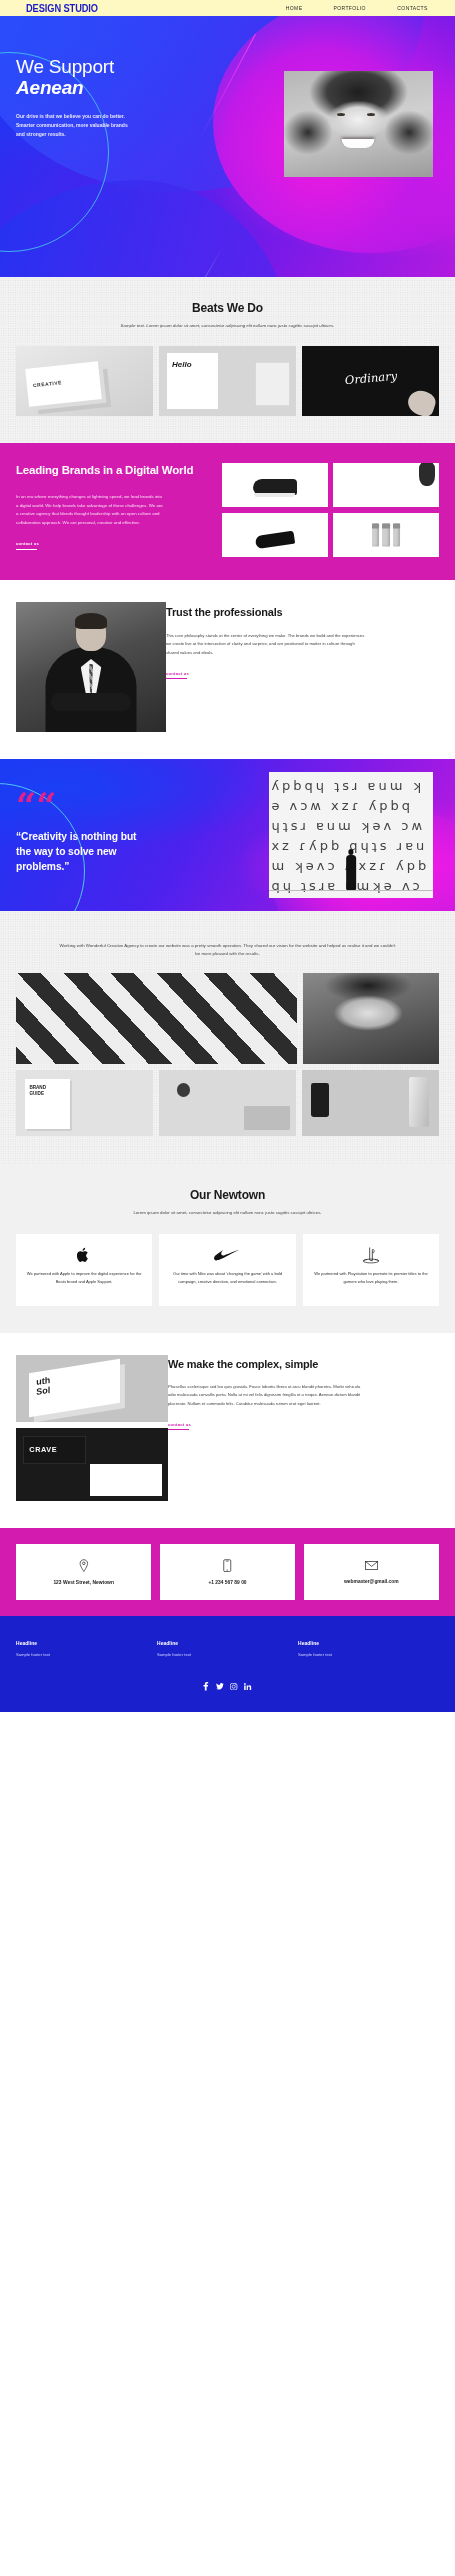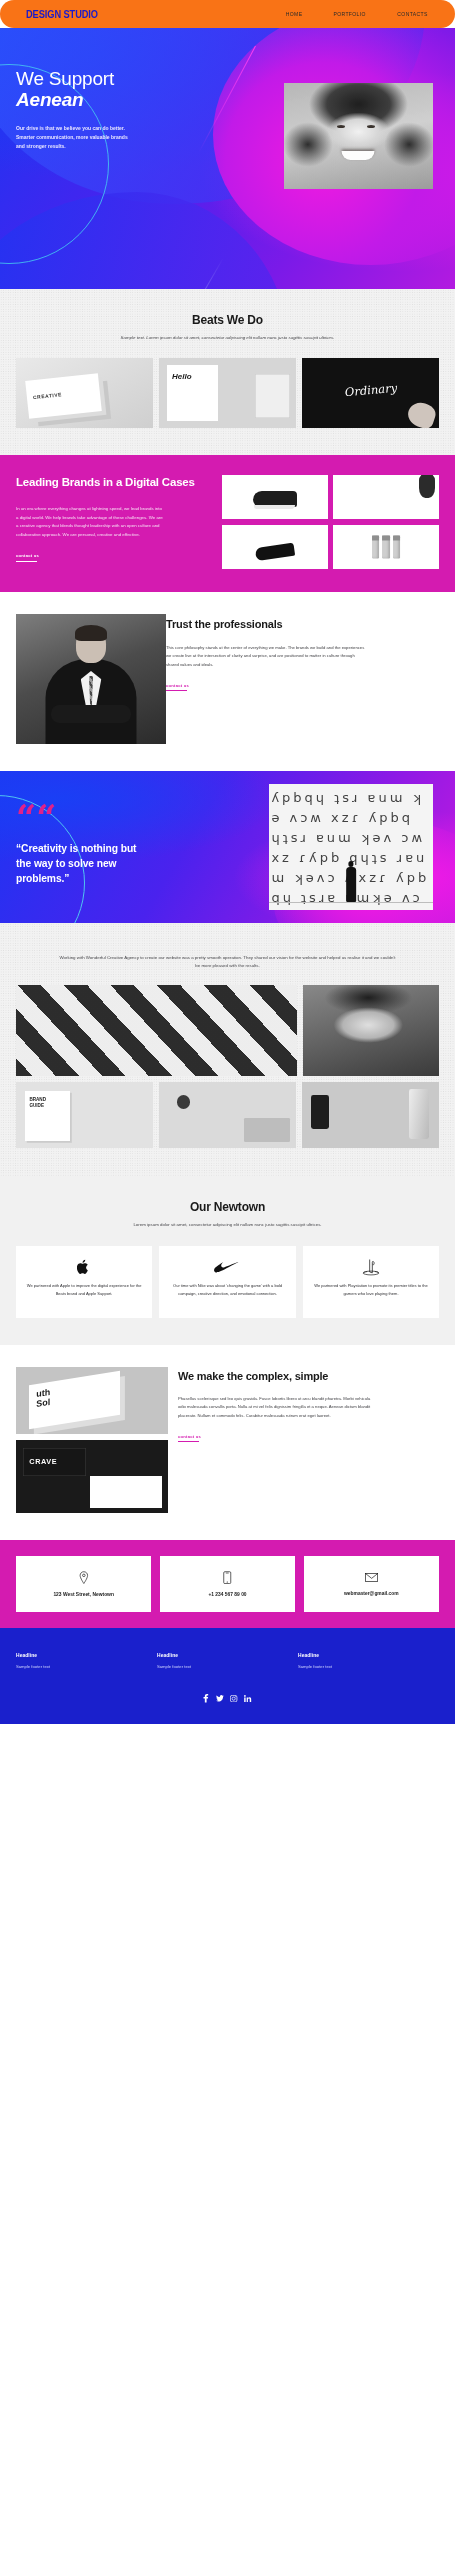--- a/index.html
+++ b/index.html
@@ -16,24 +16,23 @@
   
   .dots {
     background-color:#f2f2f2;
     background-image:
       radial-gradient(rgba(0,0,0,0.085) 0.4px, transparent 0.4px);
     background-size:2.4px 2.4px;
   }
 
   
   .header {
-    height:28px; background:#f97316;
+    height:16px; background:#fef9c3;
     display:flex; align-items:center; justify-content:space-between;
     padding:0 25.5px;
-    border-radius:14px;
   }
   .logo {
     font-size:10.3px; font-weight:bold; letter-spacing:-0.1px;
     color:#1a1acc;
     font-family:"Liberation Sans Narrow","Liberation Sans",sans-serif;
     transform:scaleX(0.9); transform-origin:left center;
   }
   .nav { display:flex; gap:29px; }
   .nav a {
     font-size:5.5px; letter-spacing:0.4px; color:#2a2a2a;
@@ -350,21 +349,21 @@
   .partners { padding:24px 0 27px; }
   .ptn-grid { display:flex; gap:7.3px; padding:0 16px; margin-top:17px; }
   .ptn-card {
     flex:1; background:#fff; height:72px; display:flex; flex-direction:column;
     align-items:center; justify-content:flex-start; padding:11px 8.5px 6px;
   }
   .ptn-logo { height:20.6px; display:flex; align-items:center; justify-content:center; }
   .ptn-card p { font-size:4px; line-height:2.0; text-align:center; color:#2e2e32; margin-top:4.9px; }
 
   
-  .complex { padding:22px 16px 27px; display:flex; gap:10px; }
+  .complex { padding:22px 16px 27px; display:flex; gap:0; }
   .cx-left { width:152px; }
   .cx-img1 { width:100%; height:67px; background:#c4c4c4; position:relative; overflow:hidden; }
   .cx-img1 .card3d {
     position:absolute; left:13.3px; top:11px; width:91px; height:44px; background:#fff;
     transform:skewY(-9deg); box-shadow:4.9px 6px 0 #dedede;
   }
   .cx-img1 .card3d::after{
     content:"uth\A Sol"; white-space:pre; position:absolute; left:7.3px; top:4.9px;
     font-size:9px; font-weight:bold; line-height:1.15; color:#1d1d1d;
   }
@@ -454,21 +453,21 @@
       </div>
       <div class="wwd-card card-c">
         <div class="script">Ordinary</div>
         <div class="hand"></div>
       </div>
     </div>
   </div>
 
   <div class="brands">
     <div class="brands-left">
-      <h2>Leading Brands in a Digital Cases</h2>
+      <h2>Leading Brands in a Digital World</h2>
       <p>In an era where everything changes at lightning speed, we lead brands into a digital world. We help brands take advantage of these challenges. We are a creative agency that blends thought leadership with an open culture and collaborative approach. We are personal, creative and effective.</p>
       <a href="#" class="btn-link">
         <span>contact us</span>
         <span class="ul"></span>
       </a>
     </div>
     <div class="brands-right">
       <div class="prod">
           <div class="shoe"></div>
         </div>

